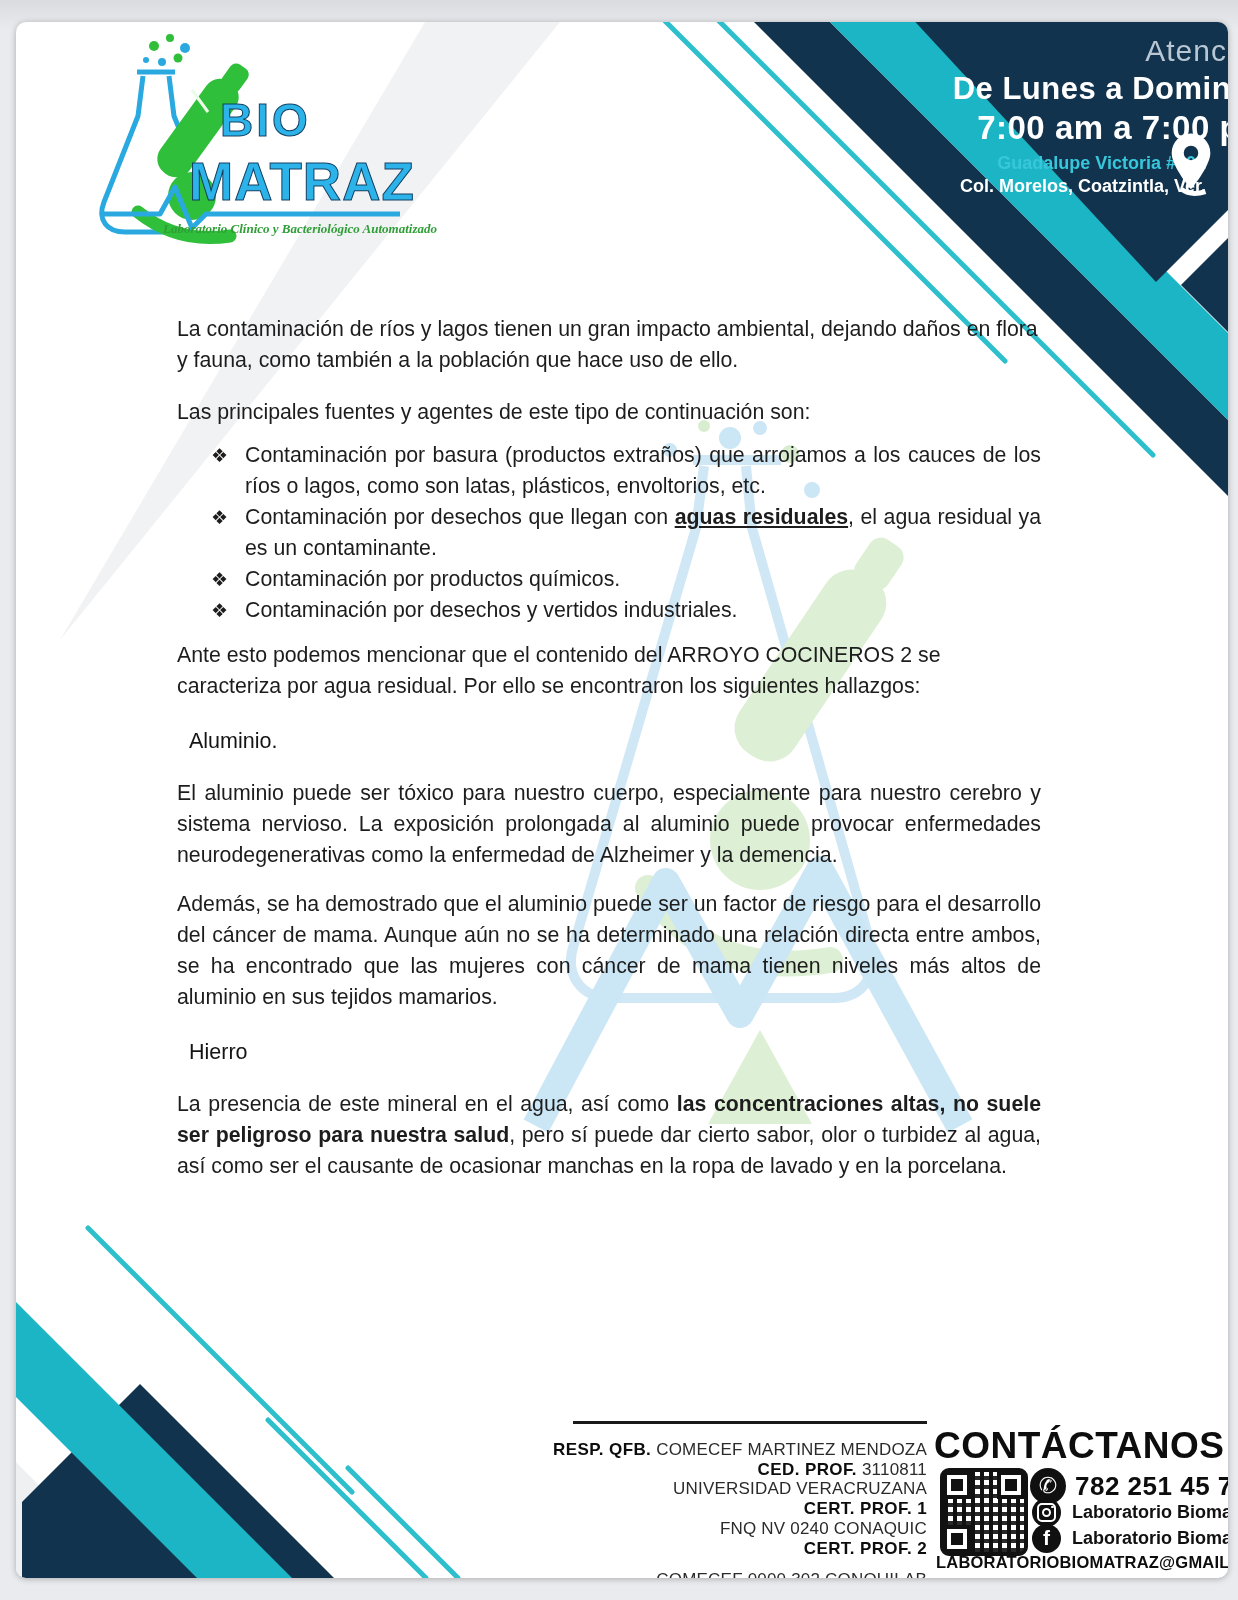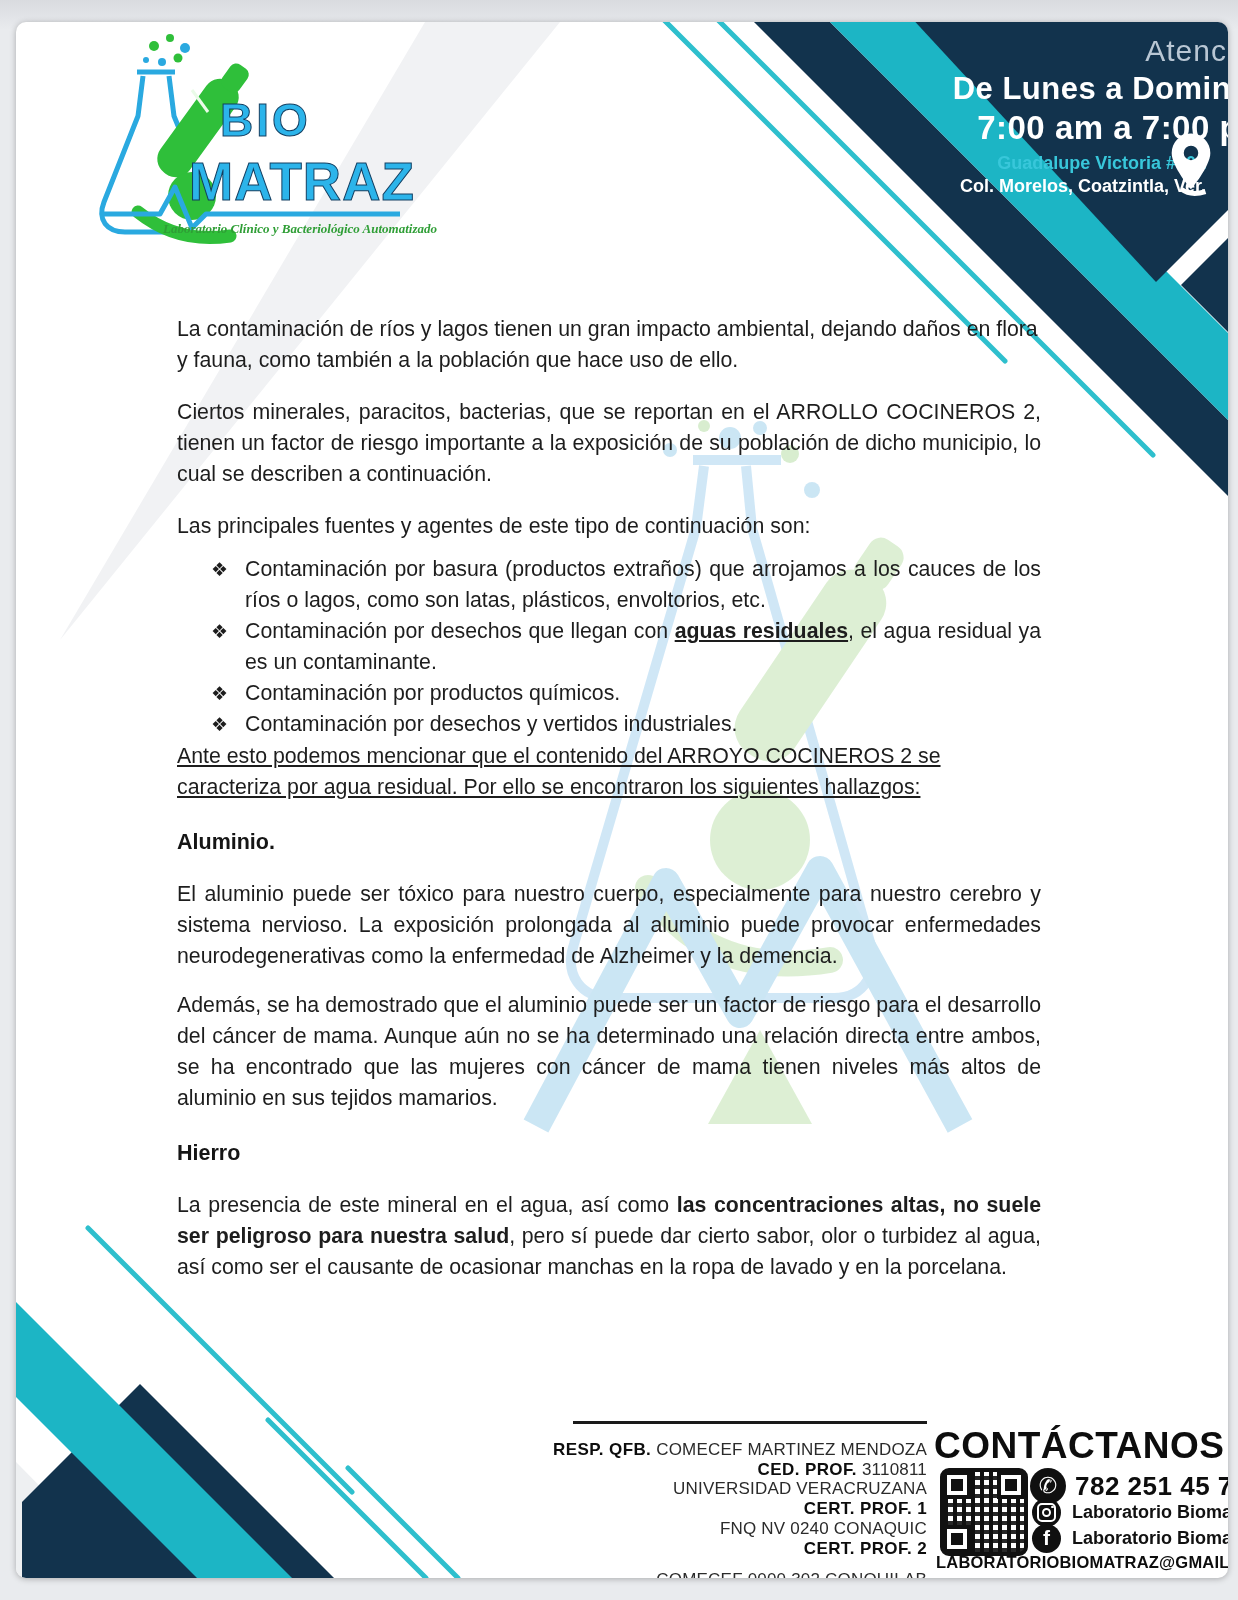--- a/index.html
+++ b/index.html
@@ -34,21 +34,21 @@
   .content p{font-size:21.3px;line-height:31px;margin:0;}
   .p-left{text-align:left;}
   .p-just{text-align:justify;}
   .mt6{margin-top:6px!important;}
   .mt18{margin-top:18px!important;}.mt21{margin-top:21px!important;}
   .mt22{margin-top:22px!important;}.mt24{margin-top:24px!important;}
   .content ul{list-style:none;margin:12px 0 0 0;padding:0;}
   .content li{position:relative;padding-left:68px;font-size:21.3px;line-height:31px;text-align:justify;}
   .content li .marker{position:absolute;left:34px;top:0;font-size:19px;}
   .em-underline{font-weight:700;text-decoration:underline;margin-top:12px;}
-  .sec-heading{font-size:21.5px;font-weight:700;line-height:30px;margin:0;color:#151515;}
+  .sec-heading{font-size:21.5px;font-weight:400;line-height:30px;margin:12px;color:#151515;}
   
   .divider{position:absolute;left:557px;top:1399px;width:354px;height:2.5px;background:#1a1a1a;z-index:3;}
   .credentials{position:absolute;right:301px;top:1418px;text-align:right;z-index:3;color:#2b2b2b;font-size:17px;line-height:19.7px;letter-spacing:.2px;white-space:nowrap;}
   .credentials b{color:#0d0d0d;letter-spacing:.4px;}
   .cred-last{margin-top:12px;}
   .contact-title{position:absolute;left:918px;top:1403px;font-size:37px;font-weight:700;letter-spacing:.5px;color:#0d0d0d;white-space:nowrap;z-index:3;}
   .qr{position:absolute;left:924px;top:1446px;width:80px;height:80px;z-index:3;
       border:4px solid #111;border-radius:9px;background:
       repeating-linear-gradient(0deg,rgba(17,17,17,.9) 0 4px,transparent 4px 9px),
       repeating-linear-gradient(90deg,#111 0 4px,#fff 4px 9px);}
@@ -147,37 +147,36 @@
     <div class="bt-addr1">Guadalupe Victoria #101</div>
     <div class="bt-addr2">Col. Morelos, Coatzintla, Ver.</div>
   </div>
   <svg class="pin" width="58" height="70" viewBox="0 0 24 28">
     <path d="M12 1a8 8 0 0 0-8 8c0 5.6 8 15 8 15s8-9.4 8-15a8 8 0 0 0-8-8zm0 11a3 3 0 1 1 0-6 3 3 0 0 1 0 6z" fill="#fff"></path>
     <path d="M8 24 q4 3 10 1" stroke="#fff" stroke-width="2" fill="none"></path>
   </svg>
 
   <div class="content">
     <p class="p-left mt6">La contaminación de ríos y lagos tienen un gran impacto ambiental, dejando daños en flora y fauna, como también a la población que hace uso de ello.</p>
-    <p class="p-just mt21">Ciertos minerales, paracitos, bacterias, que se reportan en el ARROLLO COCINEROS 2, tienen un factor de riesgo importante a la exposición de su población de dicho municipio, lo cual se describen a continuación.</p>
     <p class="p-left mt21">Las principales fuentes y agentes de este tipo de continuación son:</p>
     <ul>
       <li>
         <span class="marker">❖</span><span>Contaminación por basura (productos extraños) que arrojamos a los cauces de los ríos o lagos, como son latas, plásticos, envoltorios, etc.</span>
       </li>
       <li>
         <span class="marker">❖</span><span>Contaminación por desechos que llegan con </span><span class="em-underline">aguas residuales</span><span>, el agua residual ya es un contaminante.</span>
       </li>
       <li>
         <span class="marker">❖</span><span>Contaminación por productos químicos.</span>
       </li>
       <li>
         <span class="marker">❖</span><span>Contaminación por desechos y vertidos industriales.</span>
       </li>
     </ul>
-    <p class="p-left" style="margin-top:1px;text-decoration:underline;">Ante esto podemos mencionar que el contenido del ARROYO COCINEROS 2 se caracteriza por agua residual. Por ello se encontraron los siguientes hallazgos:</p>
+    <p class="p-left" style="margin-top:14px;">Ante esto podemos mencionar que el contenido del ARROYO COCINEROS 2 se caracteriza por agua residual. Por ello se encontraron los siguientes hallazgos:</p>
     <h2 class="sec-heading mt24">Aluminio.</h2>
     <p class="p-just mt22">El aluminio puede ser tóxico para nuestro cuerpo, especialmente para nuestro cerebro y sistema nervioso. La exposición prolongada al aluminio puede provocar enfermedades neurodegenerativas como la enfermedad de Alzheimer y la demencia.</p>
     <p class="p-just mt18">Además, se ha demostrado que el aluminio puede ser un factor de riesgo para el desarrollo del cáncer de mama. Aunque aún no se ha determinado una relación directa entre ambos, se ha encontrado que las mujeres con cáncer de mama tienen niveles más altos de aluminio en sus tejidos mamarios.</p>
     <h2 class="sec-heading mt24">Hierro</h2>
     <p class="p-just mt22"><span>La presencia de este mineral en el agua, así como </span><b>las concentraciones altas, no suele ser peligroso para nuestra salud</b><span>, pero sí puede dar cierto sabor, olor o turbidez al agua, así como ser el causante de ocasionar manchas en la ropa de lavado y en la porcelana.</span></p>
   </div>
 
   <div class="divider"></div>
   <div class="credentials">
     <div><b>RESP. QFB.</b> <span>COMECEF MARTINEZ MENDOZA</span></div>

